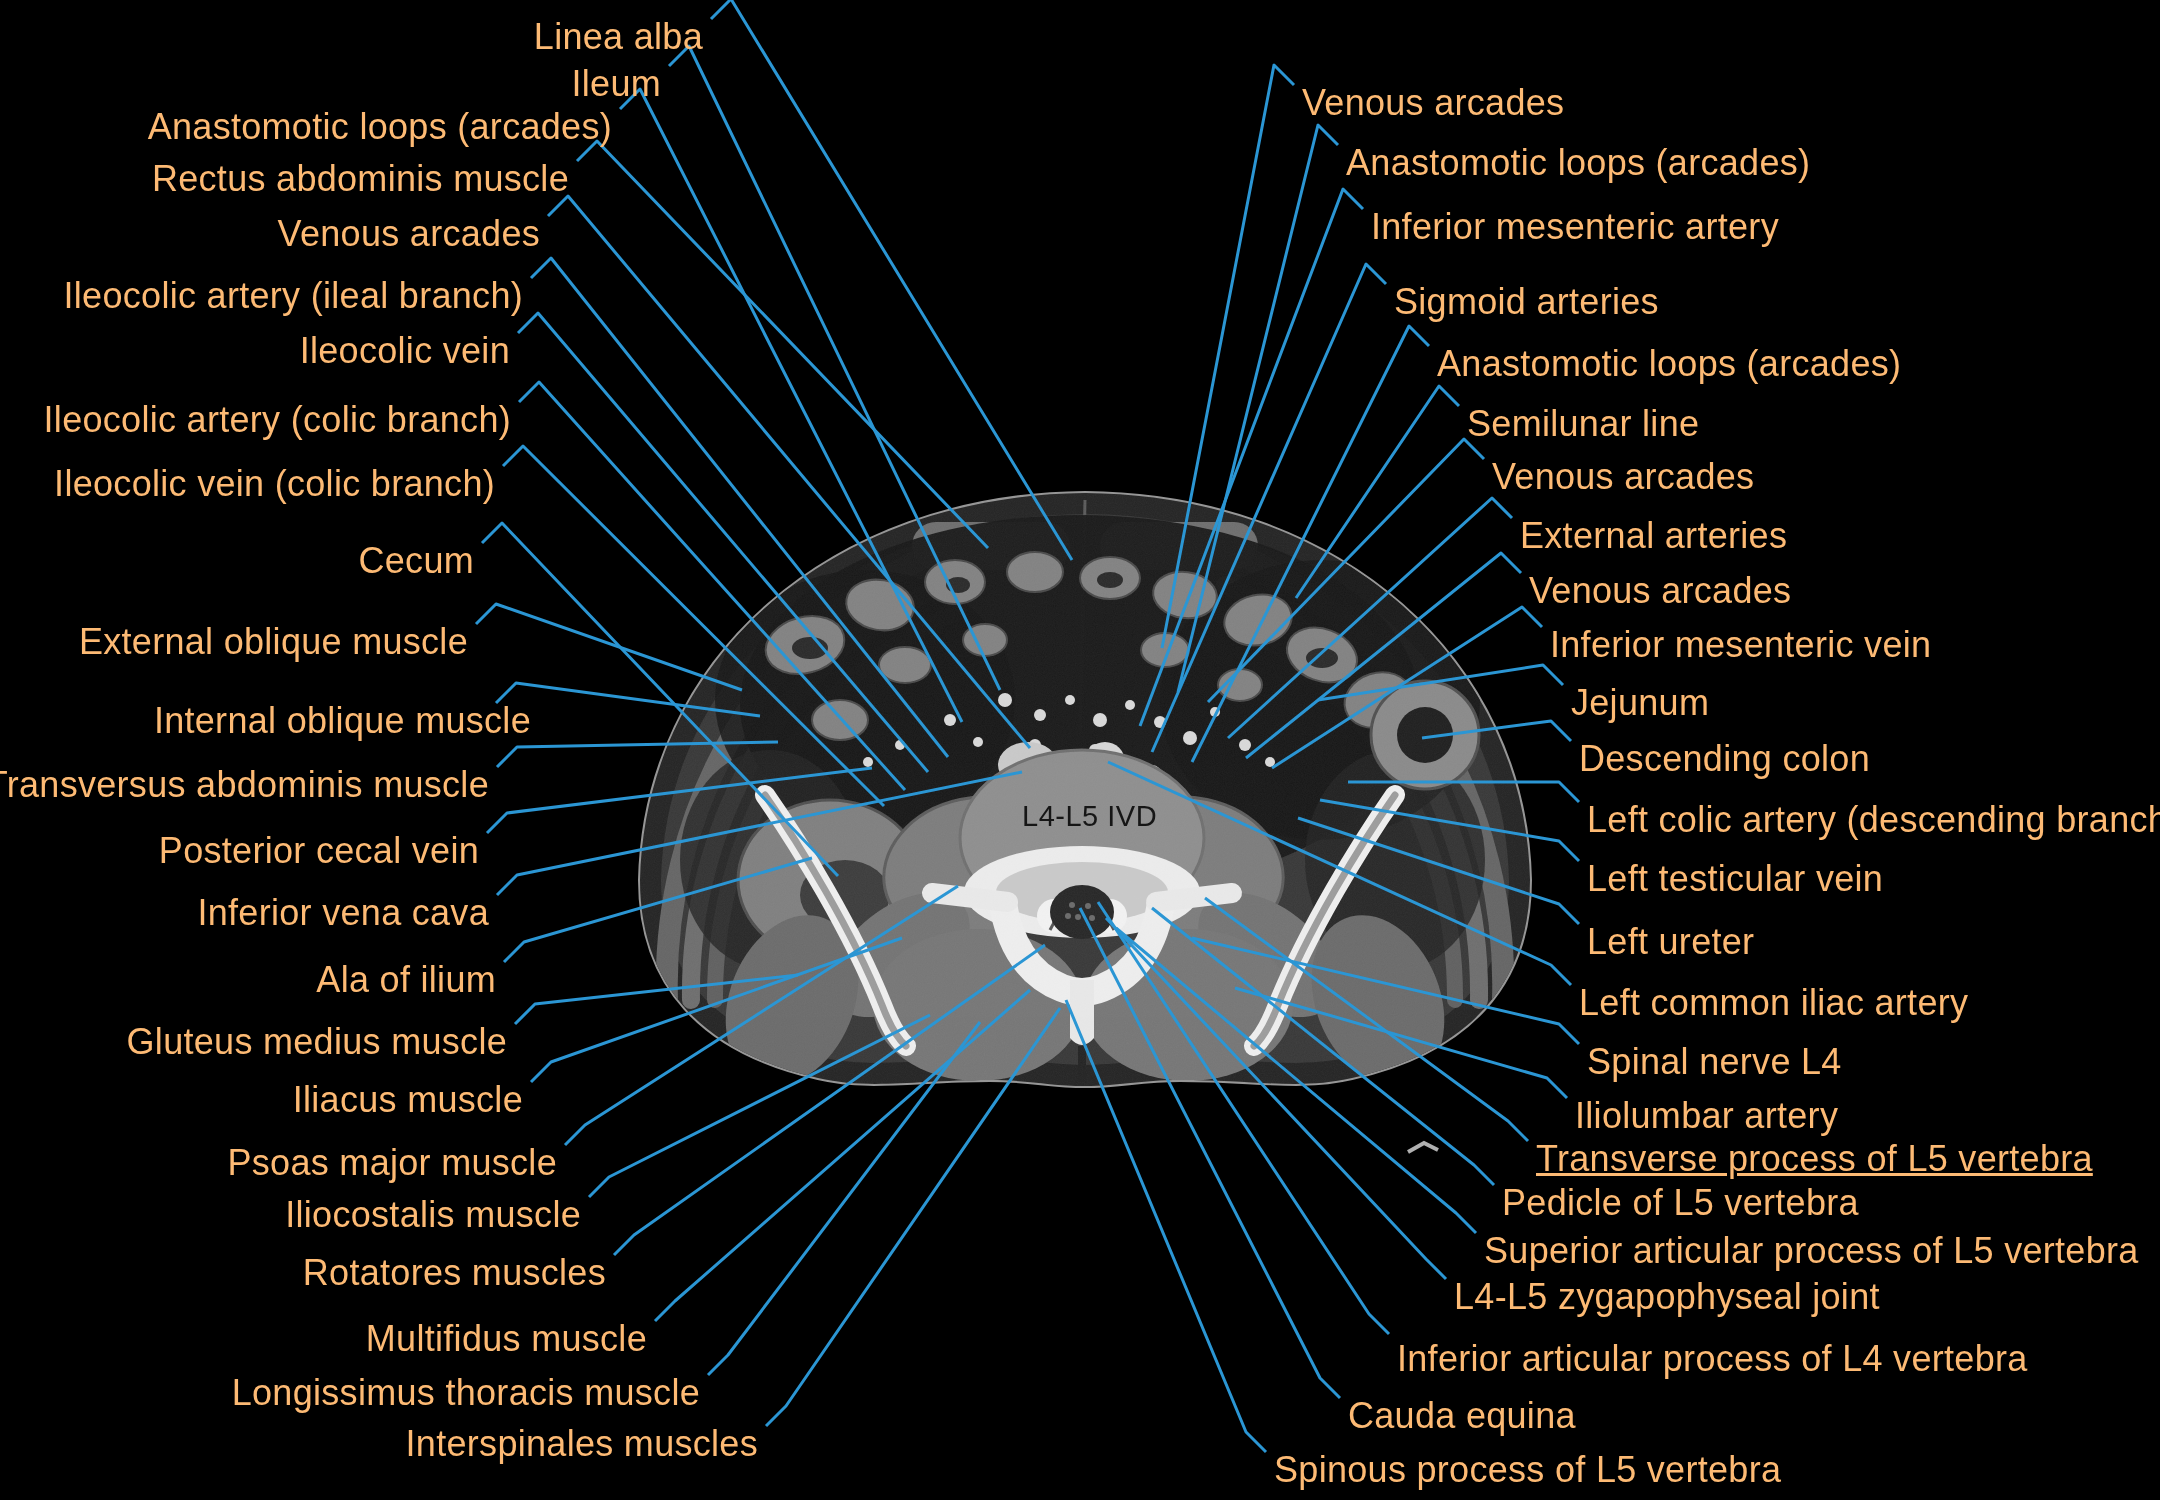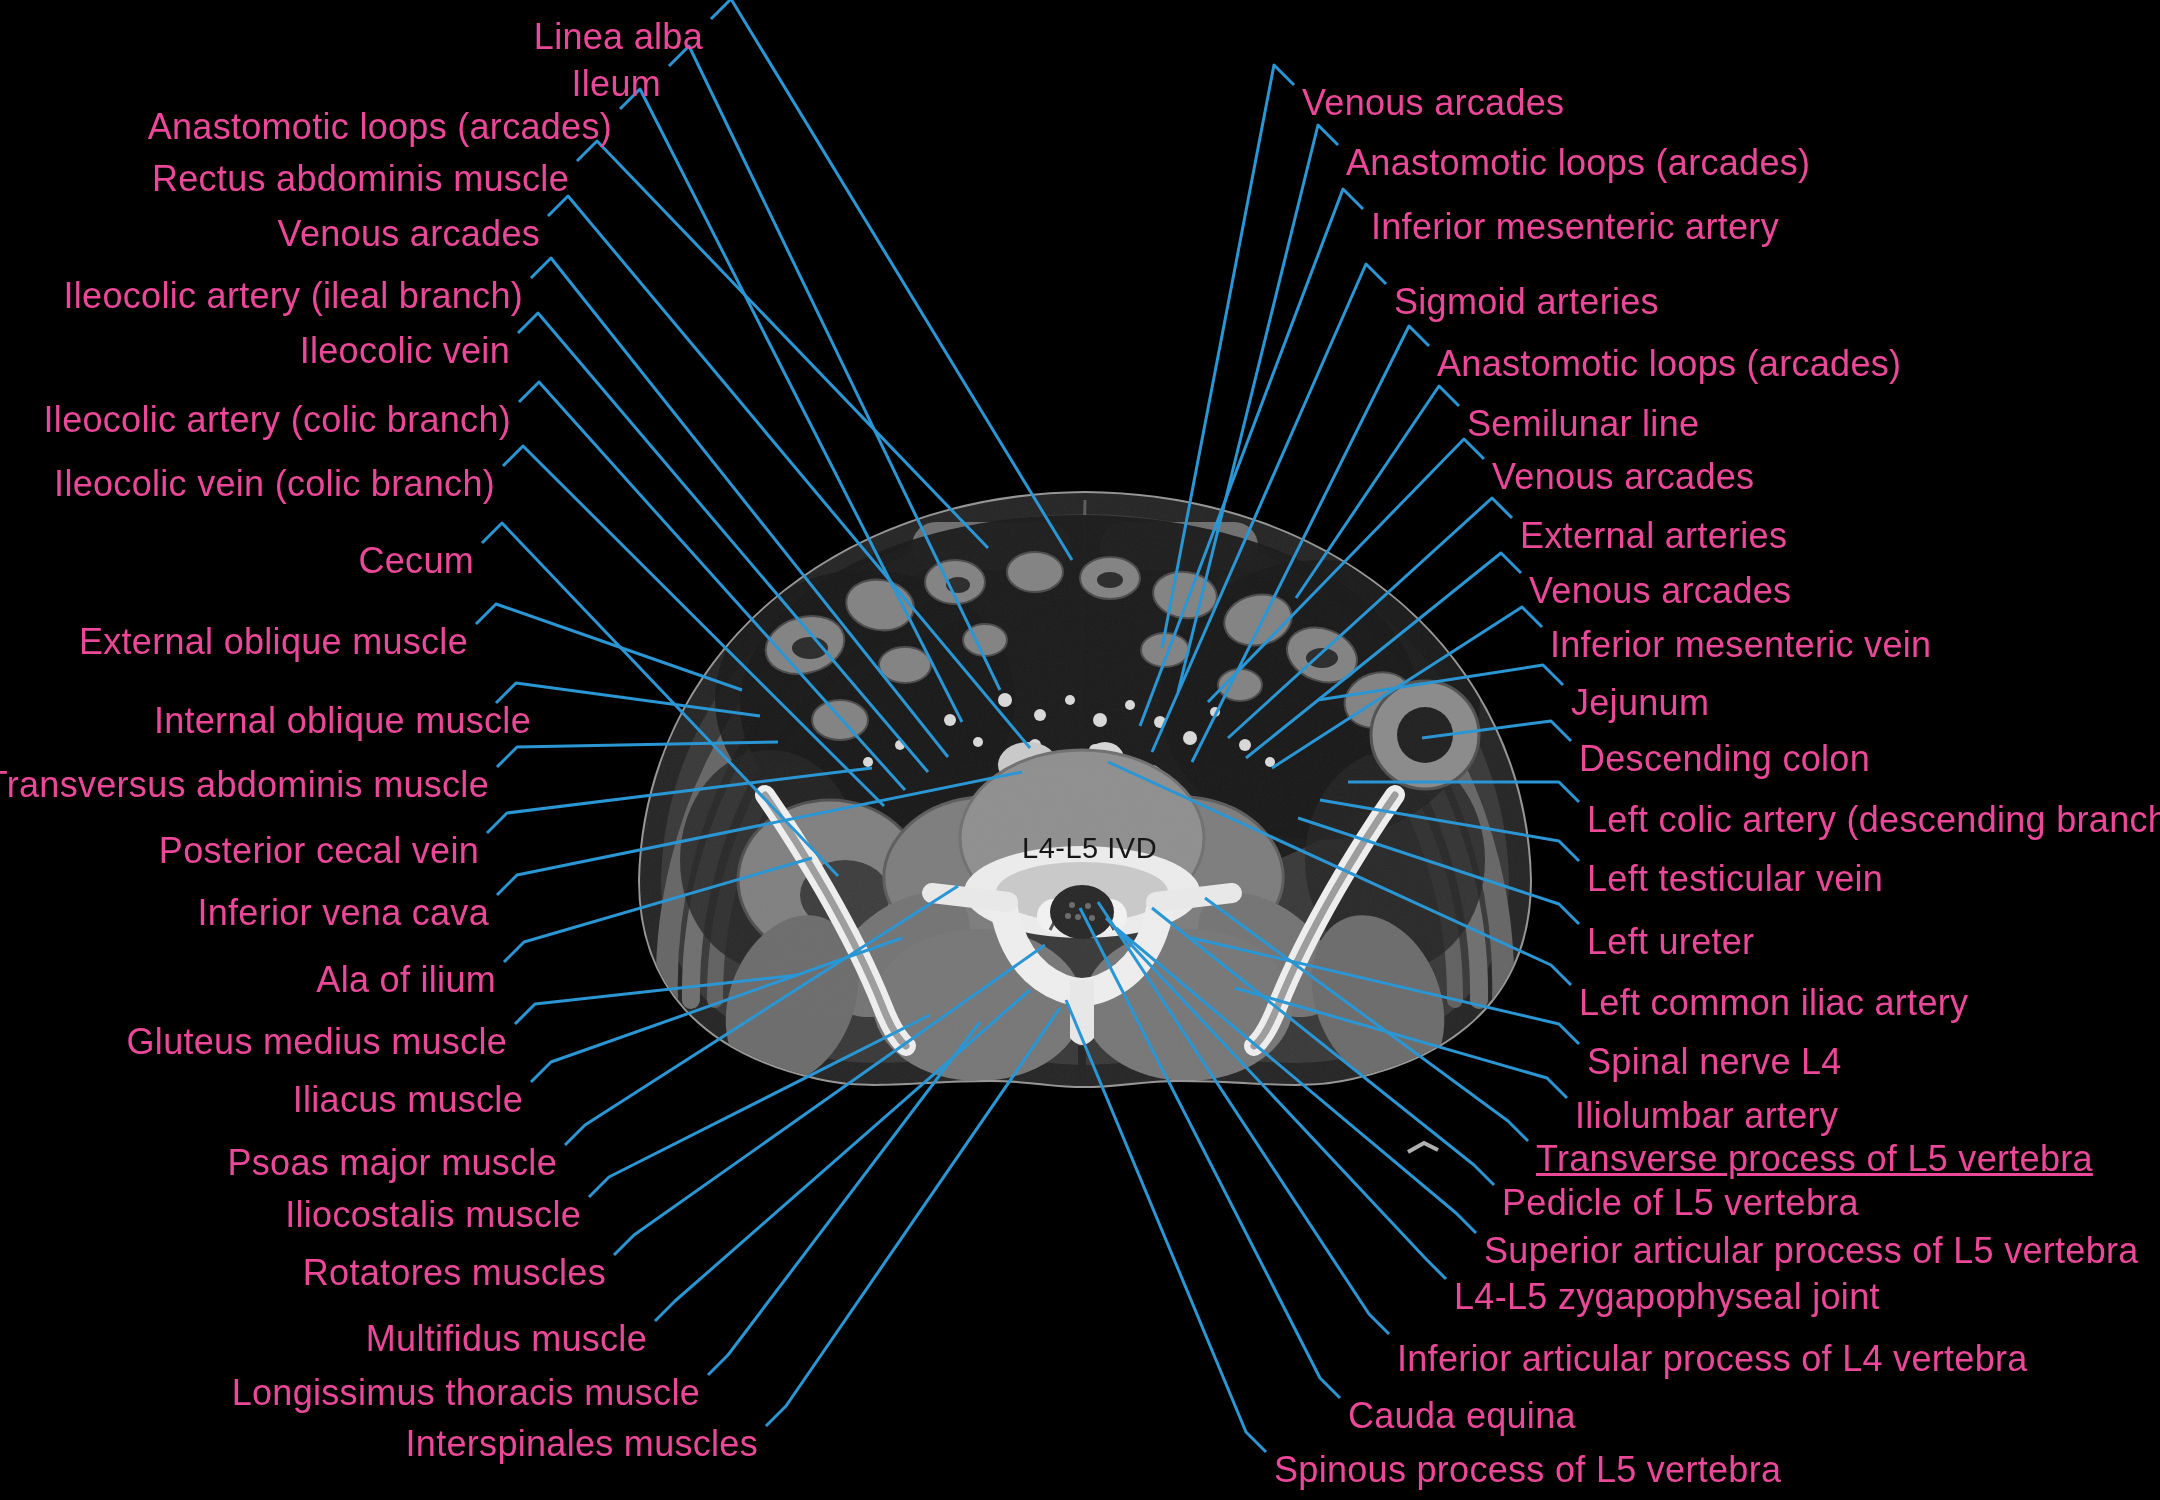--- a/index.html
+++ b/index.html
@@ -2,21 +2,21 @@
 <html><head>
 <meta charset="utf-8">
 <style>
   html,body{margin:0;padding:0;background:#000;}
   #stage{
     position:relative;width:2160px;height:1500px;background:#000;
     overflow:hidden;font-family:"Liberation Sans",sans-serif;
   }
   #ct-svg{position:absolute;left:0;top:0;}
   .anat-label{
-    position:absolute;font-size:36px;line-height:44px;color:#ec4899;
+    position:absolute;font-size:36px;line-height:44px;color:#fdba74;
     white-space:nowrap;letter-spacing:.3px;font-weight:400;
   }
   .anat-label.left{text-align:right;}
   #ivd-label{
     position:absolute;font-size:29px;line-height:32px;color:#161616;
     letter-spacing:.5px;white-space:nowrap;
   }
 </style>
 </head>
 <body>
@@ -259,14 +259,14 @@
       <div class="anat-label right" style="top: 1094px; left: 1575px;">Iliolumbar artery</div>
       <div class="anat-label right" style="top: 1137px; left: 1536px; text-decoration: underline;">Transverse process of L5 vertebra</div>
       <div class="anat-label right" style="top: 1181px; left: 1502px;">Pedicle of L5 vertebra</div>
       <div class="anat-label right" style="top: 1229px; left: 1484px;">Superior articular process of L5 vertebra</div>
       <div class="anat-label right" style="top: 1275px; left: 1454px;">L4-L5 zygapophyseal joint</div>
       <div class="anat-label right" style="top: 1330px; left: 1397px; margin-top: 7px;">Inferior articular process of L4 vertebra</div>
       <div class="anat-label right" style="top: 1394px; left: 1348px;">Cauda equina</div>
       <div class="anat-label right" style="top: 1448px; left: 1274px;">Spinous process of L5 vertebra</div>
     </div>
 
-  <div id="ivd-label" style="left:1022px;top:832px;">L4-L5 IVD</div>
+  <div id="ivd-label" style="left:1022px;top:800px;">L4-L5 IVD</div>
 </div>
 
 </body></html>

